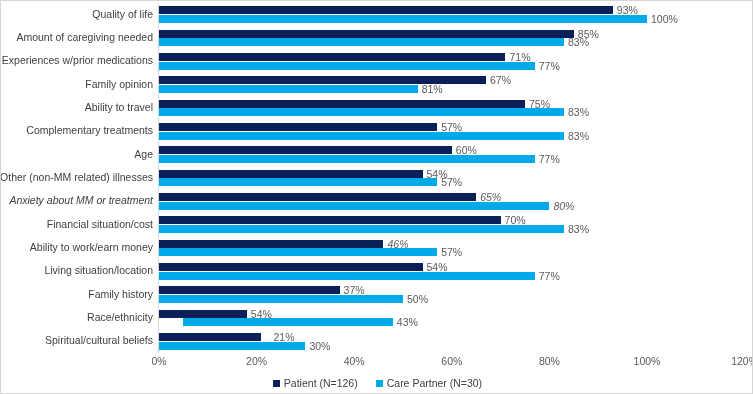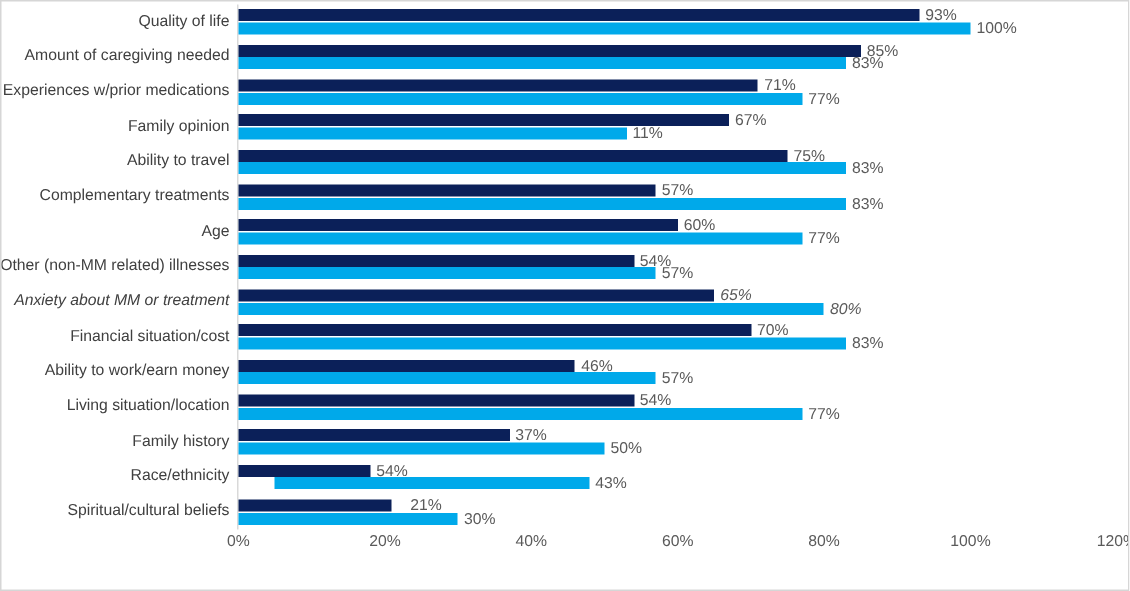--- a/index.html
+++ b/index.html
@@ -169,21 +169,21 @@
         </div>
       </div>
       <div class="cat-row" style="top: 72px; height: 23.3333px;">
         <div class="cat-label">Family opinion</div>
         <div class="bar-track patient" style="width: 585.6px;">
           <div class="bar patient" style="width: 326.96px; background: rgb(11, 32, 89);"></div>
           <div class="bar-value" style="left: 326.96px;">67%</div>
         </div>
         <div class="bar-track partner" style="width: 585.6px;">
           <div class="bar partner" style="width: 258.64px; background: rgb(0, 169, 234);"></div>
-          <div class="bar-value" style="left: 258.64px;">11%</div>
+          <div class="bar-value" style="left: 258.64px;">81%</div>
         </div>
       </div>
       <div class="cat-row" style="top: 95.3333px; height: 23.3333px;">
         <div class="cat-label">Ability to travel</div>
         <div class="bar-track patient" style="width: 585.6px;">
           <div class="bar patient" style="width: 366px; background: rgb(11, 32, 89);"></div>
           <div class="bar-value" style="left: 366px;">75%</div>
         </div>
         <div class="bar-track partner" style="width: 585.6px;">
           <div class="bar partner" style="width: 405.04px; background: rgb(0, 169, 234);"></div>
@@ -240,21 +240,21 @@
           <div class="bar patient" style="width: 341.6px; background: rgb(11, 32, 89);"></div>
           <div class="bar-value" style="left: 341.6px;">70%</div>
         </div>
         <div class="bar-track partner" style="width: 585.6px;">
           <div class="bar partner" style="width: 405.04px; background: rgb(0, 169, 234);"></div>
           <div class="bar-value" style="left: 405.04px;">83%</div>
         </div>
       </div>
       <div class="cat-row" style="top: 235.333px; height: 23.3333px;">
         <div class="cat-label">Ability to work/earn money</div>
-        <div class="bar-track patient" style="width: 585.6px;">
+        <div class="bar-track patient" style="width: 585.6px; font-style: italic;">
           <div class="bar patient" style="width: 224.48px; background: rgb(11, 32, 89);"></div>
           <div class="bar-value" style="left: 224.48px;">46%</div>
         </div>
         <div class="bar-track partner" style="width: 585.6px;">
           <div class="bar partner" style="width: 278.16px; background: rgb(0, 169, 234);"></div>
           <div class="bar-value" style="left: 278.16px;">57%</div>
         </div>
       </div>
       <div class="cat-row" style="top: 258.667px; height: 23.3333px;">
         <div class="cat-label">Living situation/location</div>
@@ -306,14 +306,25 @@
 
   <div class="tick-label" style="left: 158px;">0%</div>
       <div class="tick-label" style="left: 255.6px;">20%</div>
       <div class="tick-label" style="left: 353.2px;">40%</div>
       <div class="tick-label" style="left: 450.8px;">60%</div>
       <div class="tick-label" style="left: 548.4px;">80%</div>
       <div class="tick-label" style="left: 646px;">100%</div>
       <div class="tick-label" style="left: 743.6px;">120%</div>
     </div>
 
+  <div id="legend">
+
+  <div class="legend-entry">
+        <span class="legend-swatch patient" style="background: rgb(11, 32, 89);"></span>
+        <span class="legend-text">Patient (N=126)</span>
+      </div>
+      <div class="legend-entry">
+        <span class="legend-swatch partner" style="background: rgb(0, 169, 234);"></span>
+        <span class="legend-text">Care Partner (N=30)</span>
+      </div>
+    </div>
 
 </div>
 
 </body></html>

